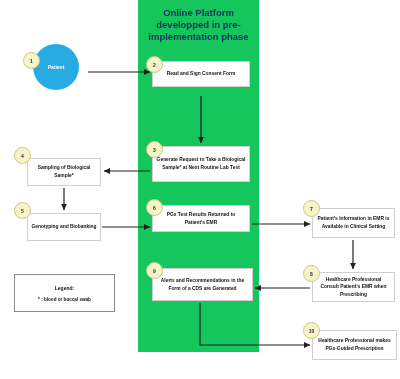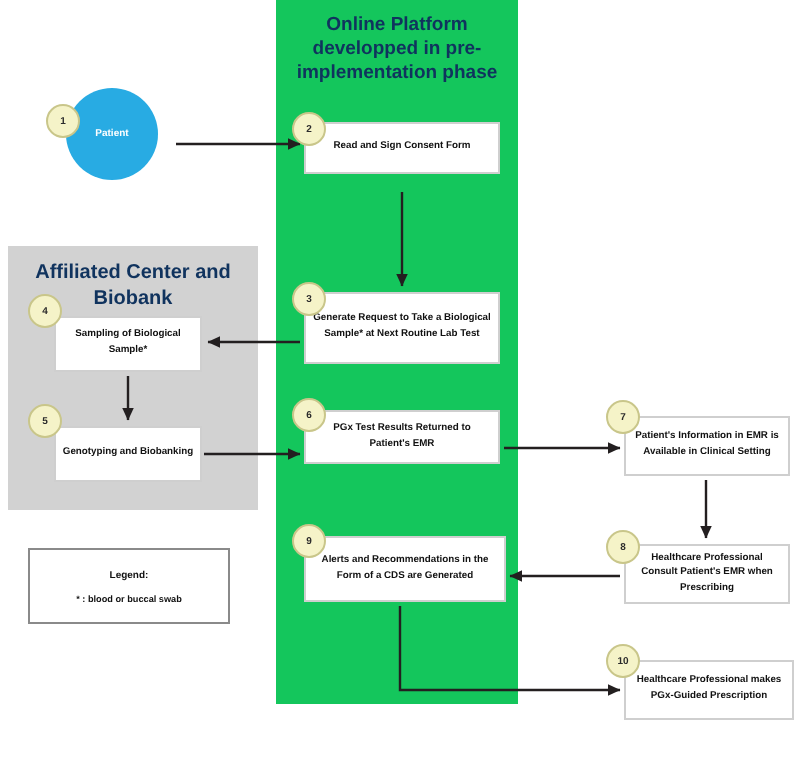--- a/index.html
+++ b/index.html
@@ -136,23 +136,20 @@
 </style>
 </head>
 <body>
 
 <div id="canvas">
 
   <div class="panel" id="panel-platform">
     <div class="panel-title">Online Platform developped in pre-implementation phase</div>
   </div>
 
-  <div class="panel" id="panel-biobank">
-    <div class="panel-title">Affiliated Center and Biobank</div>
-  </div>
 
 
   <svg id="arrows" viewBox="0 0 400 379" xmlns="http://www.w3.org/2000/svg">
     <defs>
       <marker id="ah" markerWidth="6" markerHeight="6" refX="5" refY="3" orient="auto" markerUnits="strokeWidth">
         <path d="M0,0.6 L5.2,3 L0,5.4 z" fill="#231F20"></path>
       </marker>
     </defs>
 
     <line x1="88" y1="72" x2="150" y2="72" stroke="#231F20" stroke-width="1.2" marker-end="url(#ah)"></line>

